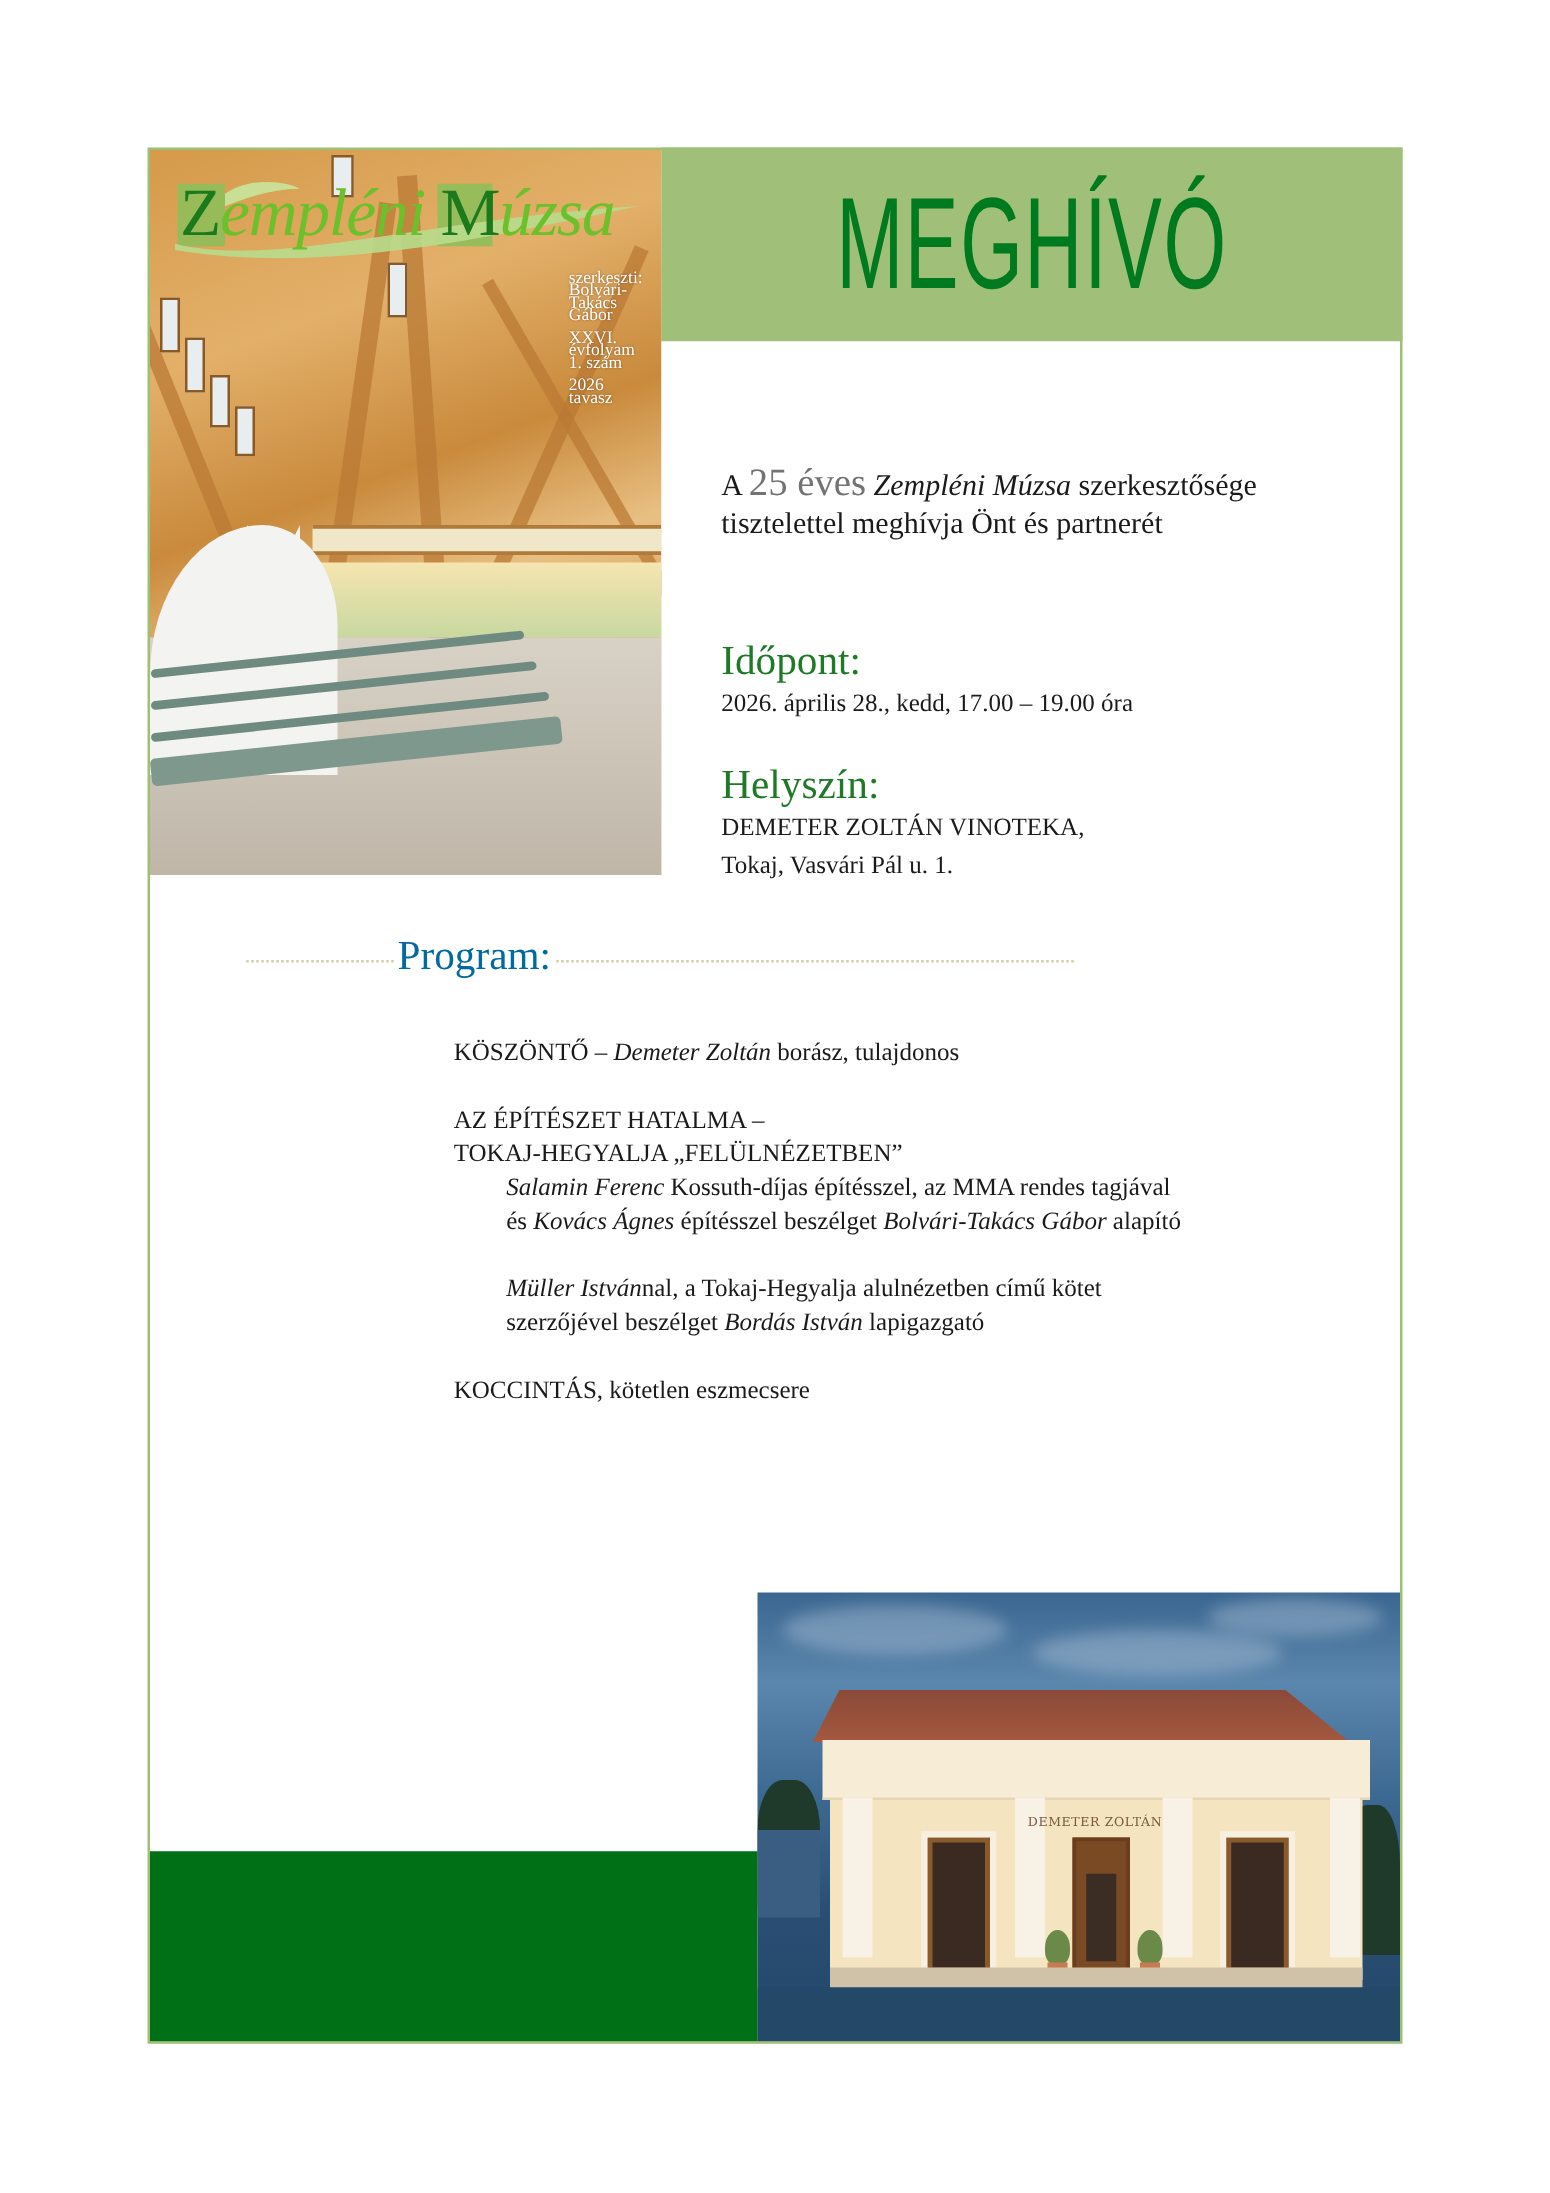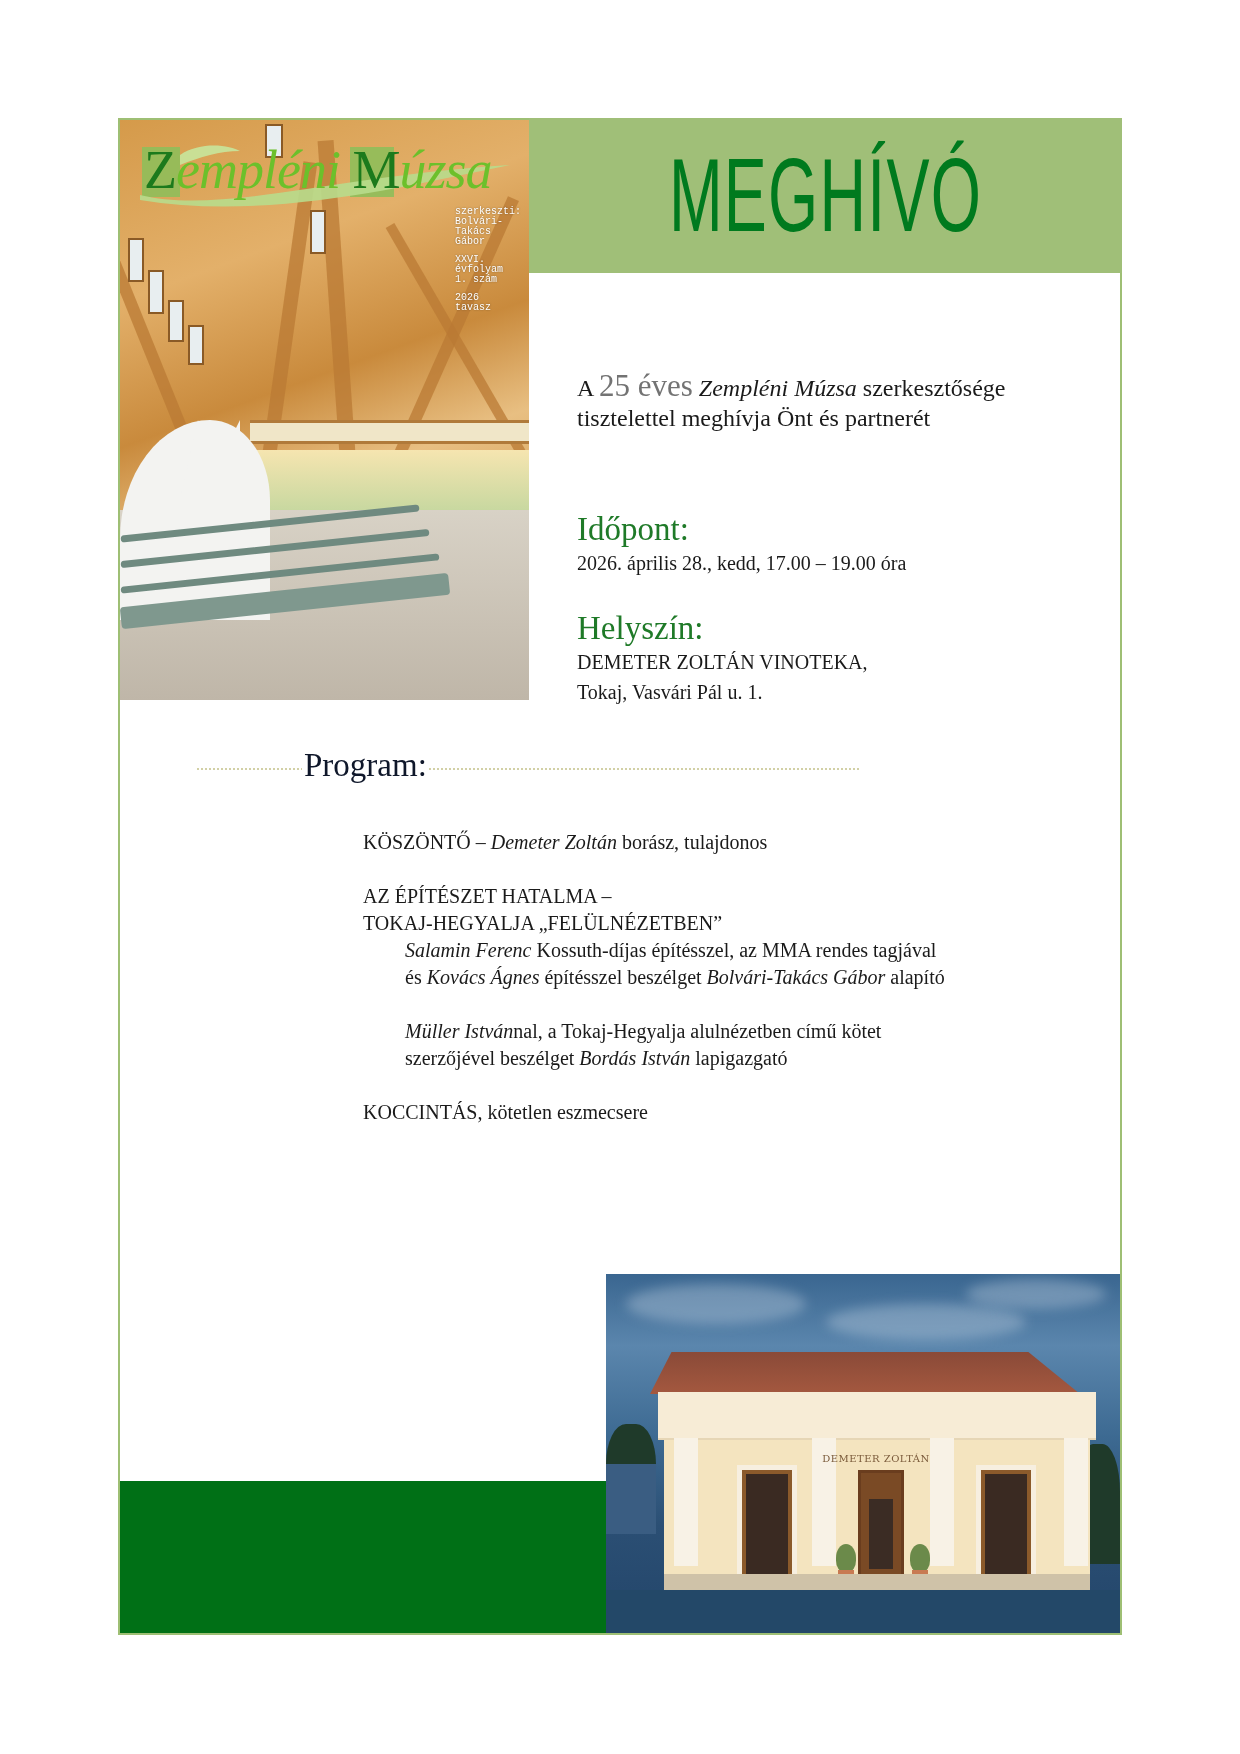--- a/index.html
+++ b/index.html
@@ -16,33 +16,33 @@
   .cover .beam{position:absolute;background:#b97a34;opacity:.75;}
   .cover .win{position:absolute;background:#e8eef0;border:2px solid #8a5a26;}
   .cover .floor{position:absolute;left:0;right:0;bottom:0;height:190px;background:linear-gradient(180deg,#d8d2c6 0%,#bfb6a8 100%);}
   .cover .rail{position:absolute;height:7px;background:#6f8a80;border-radius:4px;}
   .cover .arch{position:absolute;background:#f3f3f1;}
   .cover-logo{position:absolute;left:20px;top:25px;width:380px;height:60px;}
   .logo-box{position:absolute;background:#8fbe5a;opacity:.9;}
   .logo-text{position:absolute;left:4px;top:-6px;font-family:"Liberation Serif","DejaVu Serif",serif;font-size:54px;font-style:italic;color:#6cc02b;white-space:nowrap;letter-spacing:-1px;}
   .logo-text .cap{font-style:normal;color:#1c7a1c;}
   .logo-swoosh{position:absolute;left:0;top:0;}
-  .cover-meta{position:absolute;left:335px;top:87px;color:#ffffff;font-family:Liberation Mono, monospace;font-size:10px;line-height:10px;text-shadow:0 0 2px rgba(0,0,0,.4);}
+  .cover-meta{position:absolute;left:335px;top:98px;color:#ffffff;font-family:Liberation Serif, serif;font-size:14px;line-height:10px;text-shadow:0 0 2px rgba(0,0,0,.4);}
   .cover-meta p{margin:0 0 8px 0;}
 
   
   .intro{position:absolute;left:577px;top:371px;font-size:24px;line-height:30px;color:#1a1a1a;}
   .intro .g{color:#737373;font-size:31px;}
   .intro i{font-style:italic;}
   .sec-head{position:absolute;left:577px;color:#1f7a28;font-size:33px;line-height:36px;}
   .sec-body{position:absolute;left:577px;font-size:20px;line-height:30px;color:#1a1a1a;}
 
   
   .dots{position:absolute;left:197px;top:768px;width:662px;height:0;border-top:2px dotted #d2d0a6;}
-  .prog-head{position:absolute;left:302px;top:747px;background:#fff;padding:0 2px;color:#0f172a;font-size:33px;line-height:36px;}
+  .prog-head{position:absolute;left:316px;top:747px;background:#fff;padding:0 2px;color:#0369a1;font-size:33px;line-height:36px;}
   .prog{position:absolute;left:343px;top:829px;width:720px;font-size:20px;line-height:27px;color:#1a1a1a;margin-left:20px;}
   .prog .item{margin:0 0 27px 0;}
   .prog .title{display:block;}
   .prog .detail{display:block;padding-left:42px;}
   .prog i{font-style:italic;}
 
   
   .green-block{position:absolute;left:120px;top:1481px;width:486px;height:152px;background:#007016;}
   .photo{position:absolute;left:606px;top:1274px;width:514px;height:359px;overflow:hidden;background:linear-gradient(180deg,#3a6690 0%,#5b86ad 20%,#3d6a92 45%,#2b4f74 70%,#23456a 100%);}
   .cloud{position:absolute;border-radius:50%;background:rgba(200,215,230,.35);filter:blur(6px);}

